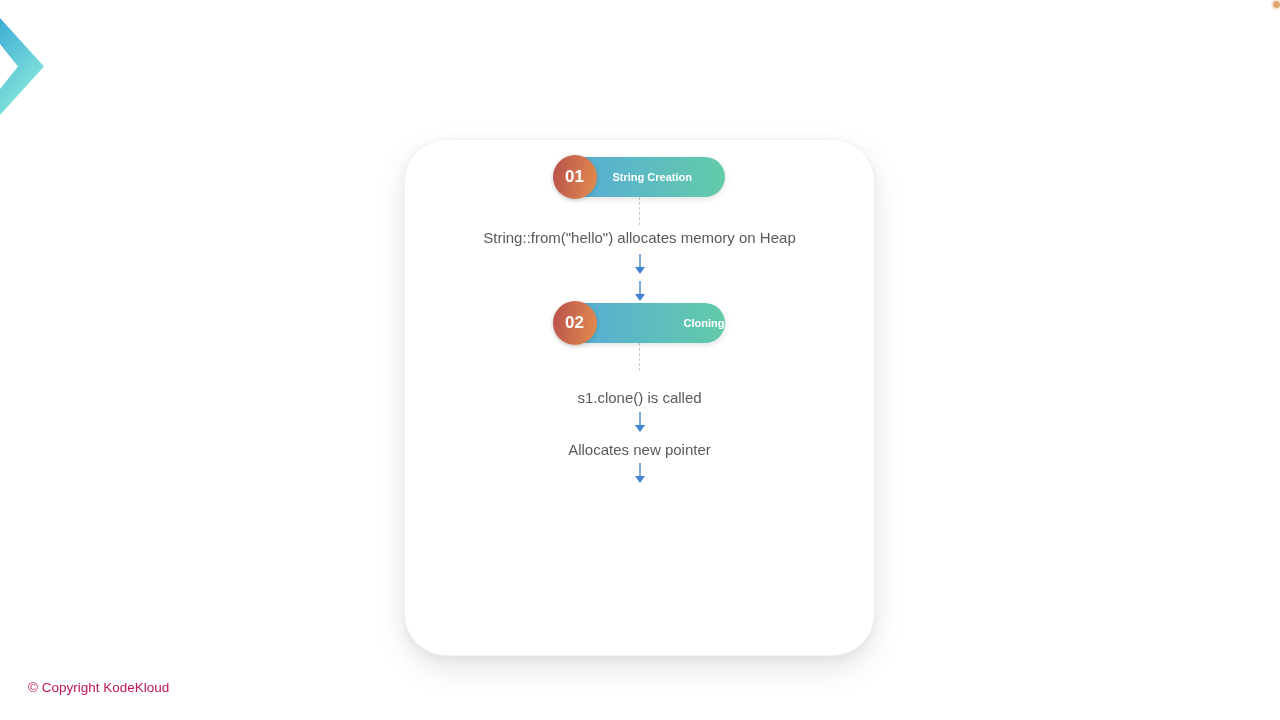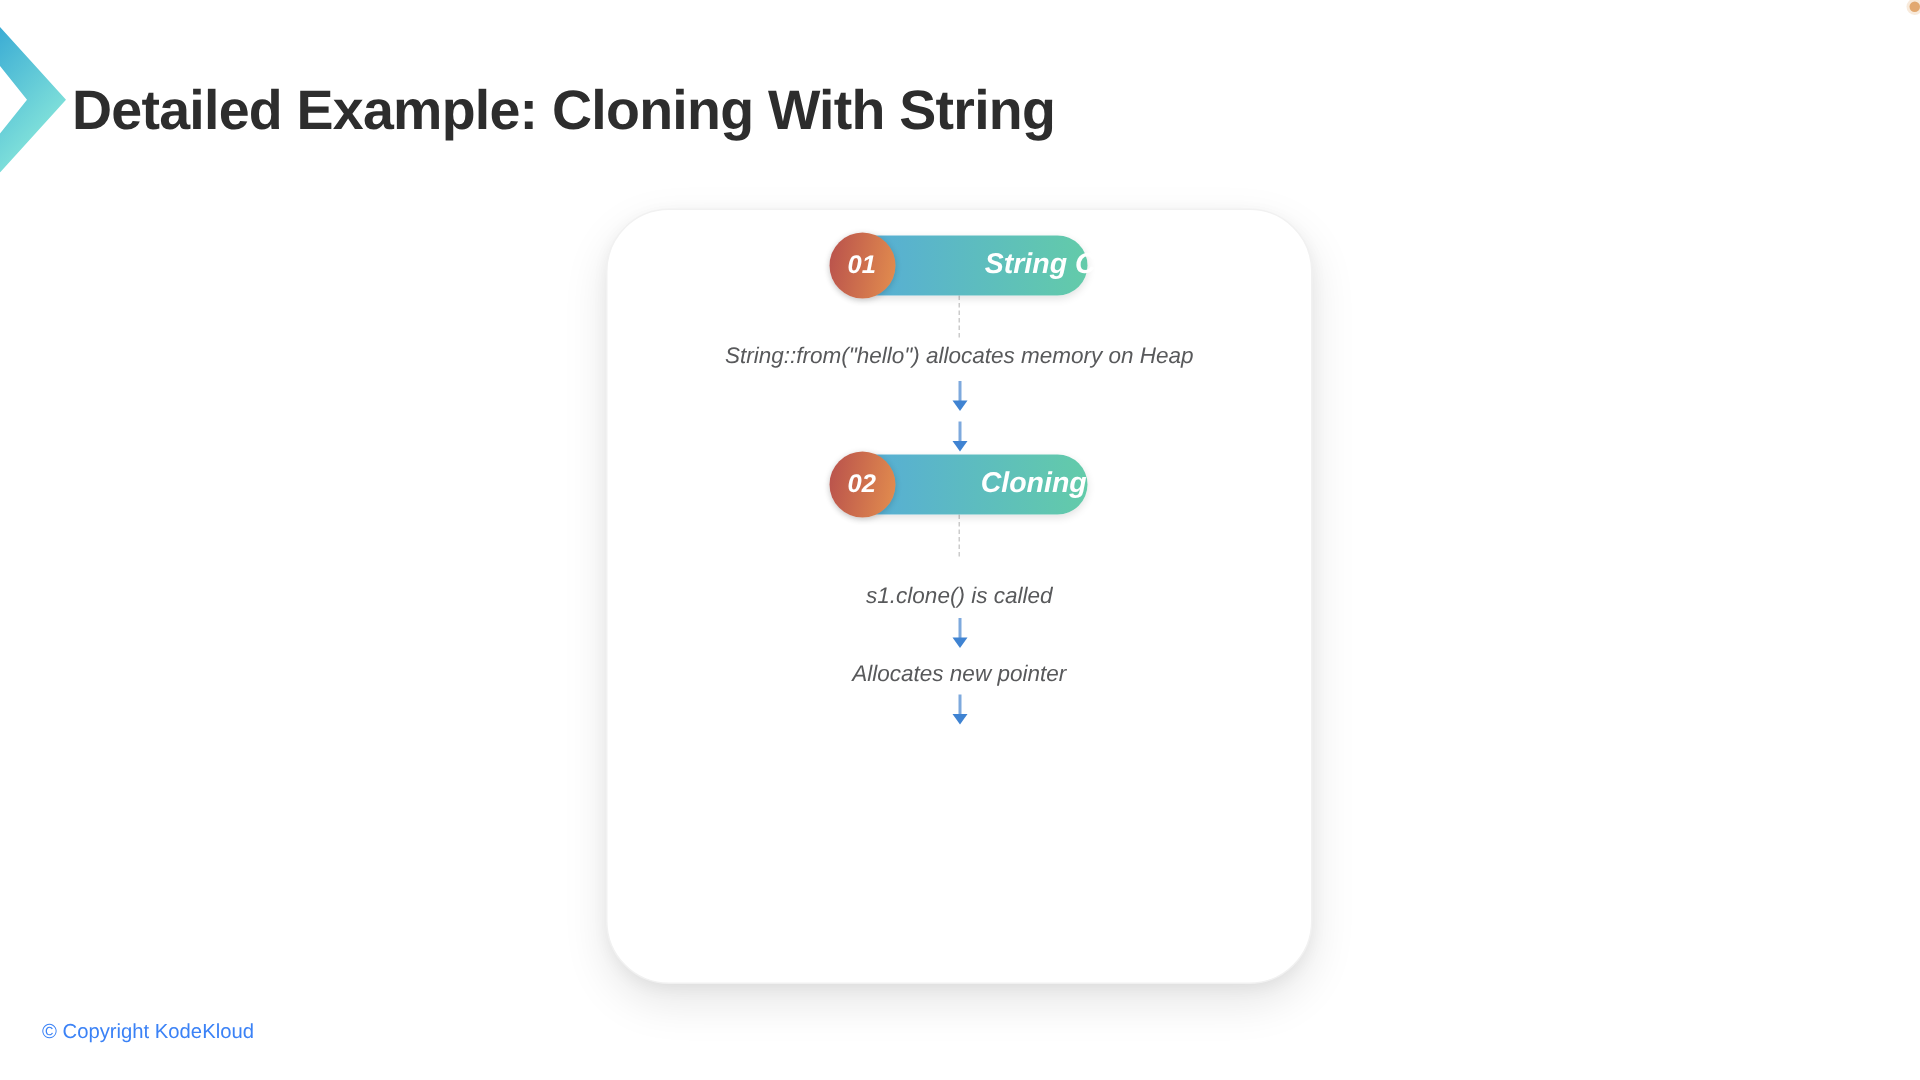--- a/index.html
+++ b/index.html
@@ -37,21 +37,21 @@
     white-space: nowrap;
   }
 
   .card {
     position: absolute; left: 404px; top: 139px;
     width: 471px; height: 517px;
     background: #ffffff;
     border: 1px solid #f1f1f1;
     border-radius: 42px;
     box-shadow: 0 12px 30px rgba(0,0,0,0.10), 0 3px 10px rgba(0,0,0,0.05);
-    display: flex; flex-direction: column; align-items: center; font-style: italic;
+    display: flex; flex-direction: column; align-items: center;
   }
 
   .pill {
     position: relative;
     width: 170px; height: 40px;
     border-radius: 20px;
     background: linear-gradient(90deg, var(--pill-gradient-start), var(--pill-gradient-end));
     display: flex; align-items: center;
     padding-left: 58px;
     box-shadow: 0 2px 6px rgba(0,0,0,0.12);
@@ -61,21 +61,21 @@
 
   .badge {
     position: absolute; left: -2px; top: -2px;
     width: 44px; height: 44px; border-radius: 50%;
     background: linear-gradient(100deg, var(--badge-gradient-start), var(--badge-gradient-end));
     color: #ffffff; font-size: 17px; font-weight: 700;
     display: flex; align-items: center; justify-content: center;
     box-shadow: 0 1px 4px rgba(0,0,0,0.18);
   }
 
-  .pill-label { color: #ffffff; font-size: 19px; font-weight: 600; white-space: nowrap; margin-left: 44px; }
+  .pill-label { color: #ffffff; font-size: 11px; font-weight: 600; white-space: nowrap; }
 
   .dashed {
     width: 0; height: 28px;
     border-left: 1px dashed var(--dashed-connector);
   }
 
   .flow-text {
     font-size: 15px; line-height: 19px;
     color: var(--body-text);
     text-align: center;
@@ -94,41 +94,40 @@
   .arrow-line { display: block; width: 2px; height: 14px; background: var(--arrow-line); }
   .arrow-head {
     display: block; width: 0; height: 0; margin-top: -1px;
     border-left: 5px solid transparent;
     border-right: 5px solid transparent;
     border-top: 7px solid var(--arrow-head);
   }
 
   .footer {
     position: absolute; left: 28px; top: 680px;
-    font-size: 13.5px; color: #3b82f6;
+    font-size: 13.5px; color: #be185d;
   }
 </style>
 </head>
 <body>
 
 <div class="slide">
 
   <svg class="chevron" width="44" height="97" viewBox="0 0 44 97">
     <defs>
       <linearGradient id="chevGrad" x1="0" y1="0" x2="0.5" y2="1">
         <stop offset="0" stop-color="#3bacd4"></stop>
         <stop offset="1" stop-color="#8ceadb"></stop>
       </linearGradient>
     </defs>
     <polygon points="0,0 44,48.5 0,97 0,71 18,48.5 0,26" fill="url(#chevGrad)"></polygon>
   </svg>
 
   <div class="corner-dot"></div>
 
-  <h1 class="title">Detailed Example: Cloning With String</h1>
 
   <div class="card">
 
     <div class="pill pill-1">
       <span class="badge">01</span>
       <span class="pill-label">String Creation</span>
     </div>
 
     <div class="dashed"></div>
 

